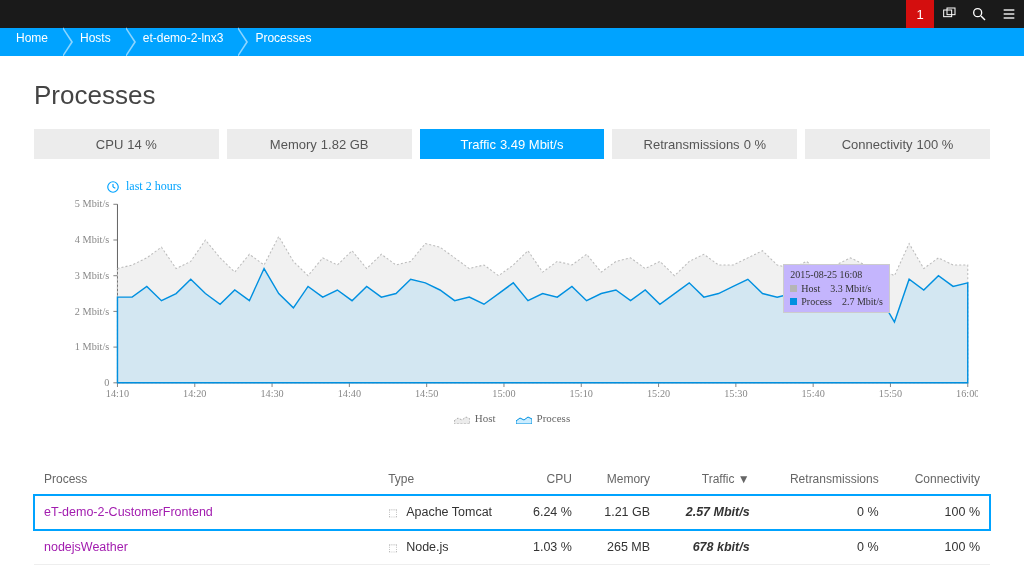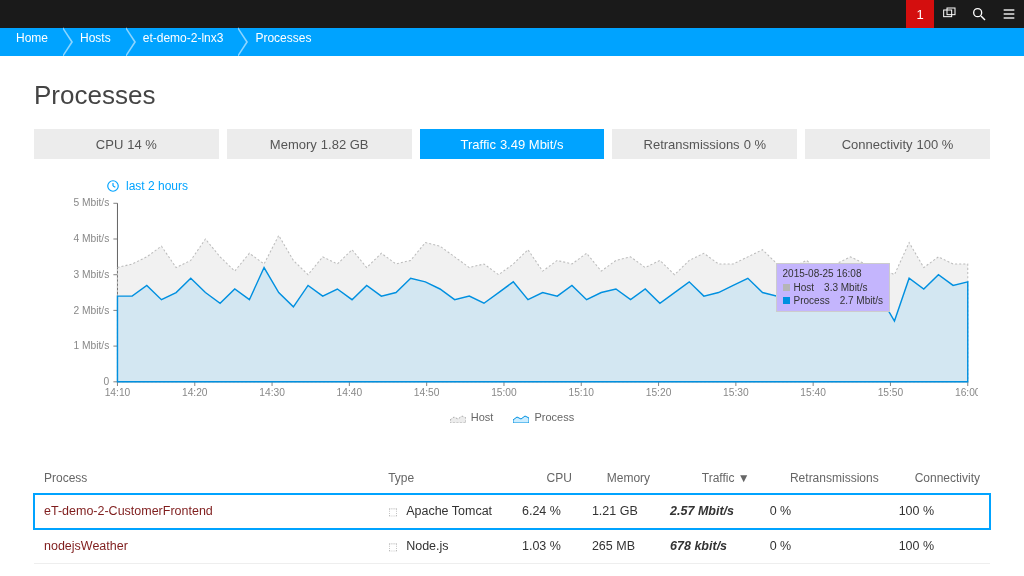--- a/index.html
+++ b/index.html
@@ -24,21 +24,21 @@
   .crumb:last-child::after, .crumb:last-child::before { display: none; }
 
   .page { padding: 24px 34px; }
   .page-title { font-size: 26px; font-weight: 300; color: #444; margin-bottom: 18px; }
 
   .tabs-row { display: flex; gap: 8px; margin-bottom: 12px; }
   .metric-tab { flex: 1; background: #ececec; color: #555; height: 30px; display: flex; align-items: center; justify-content: center; font-size: 13px; cursor: pointer; }
   .metric-tab.active { background: #00a3ff; color: #fff; font-weight: 500; }
   .metric-tab .tab-label { margin-right: 4px; }
 
-  .chart-card { padding: 8px 12px 6px 12px; }
+  .chart-card { padding: 8px 12px 6px 12px; font-family: Liberation Serif, serif; }
   .timeframe { display: flex; align-items: center; gap: 6px; color: #00a3ff; font-size: 12px; margin-left: 60px; margin-bottom: 4px; }
   .timeframe svg { width: 14px; height: 14px; }
 
   .plot-area { position: relative; height: 210px; margin-left: 10px; }
   .plot-svg { width: 100%; height: 100%; }
   .y-tick-label { font-size: 10px; fill: #888; text-anchor: end; }
   .x-tick-label { font-size: 10px; fill: #888; text-anchor: middle; }
   .axis-line { stroke: #666; stroke-width: 1; }
   .tick-line { stroke: #888; stroke-width: 1; }
   .host-path { fill: rgba(200,200,200,0.25); stroke: #bbb; stroke-width: 1; stroke-dasharray: 2 2; }
@@ -55,23 +55,23 @@
   .plot-legend .legend-item { display: flex; align-items: center; gap: 5px; }
   .legend-swatch { width: 16px; height: 9px; position: relative; }
   .legend-swatch.host svg path { stroke: #aaa; fill: rgba(200,200,200,0.35); stroke-dasharray: 2 1.5; }
   .legend-swatch.process svg path { stroke: #0090e0; fill: rgba(0,163,255,0.2); }
 
   .table-wrap { margin-top: 34px; }
   table.proc-table { width: 100%; border-collapse: collapse; }
   .proc-table th { text-align: right; font-weight: 400; font-size: 12px; color: #666; padding: 8px 10px; border-bottom: 1px solid #d9d9d9; }
   .proc-table th.left { text-align: left; }
   .proc-table th.sort { font-weight: 400; }
-  .proc-table td { font-size: 12.5px; padding: 10px 10px; border-bottom: 1px solid #eee; }
+  .proc-table td { text-align: right; font-size: 12.5px; padding: 10px 10px; border-bottom: 1px solid #eee; }
   .proc-table td.left { text-align: left; }
-  .proc-table td.name a { color: #7f1d1d; text-decoration: none; }
+  .proc-table td.name a { color: #a21caf; text-decoration: none; }
   .proc-table td.bold { font-weight: 700; font-style: italic; }
   .proc-table tr.selected-row td { background: #fff; }
   .proc-table tr.selected-row { outline: 2px solid #00a3ff; outline-offset: -1px; }
   .type-icon { display: inline-block; width: 12px; color: #999; margin-right: 6px; font-size: 10px; }
 </style>
 </head>
 <body>
 
 <div class="topbar">
   <div class="alert-badge">1</div>

